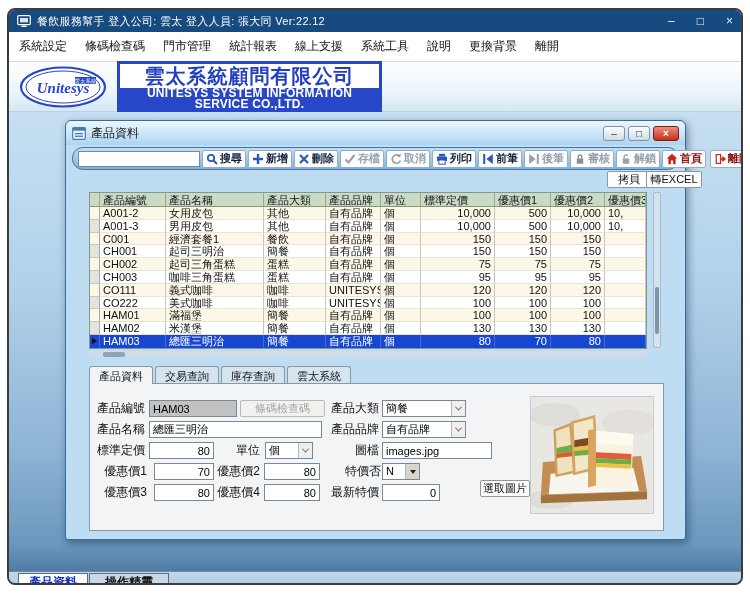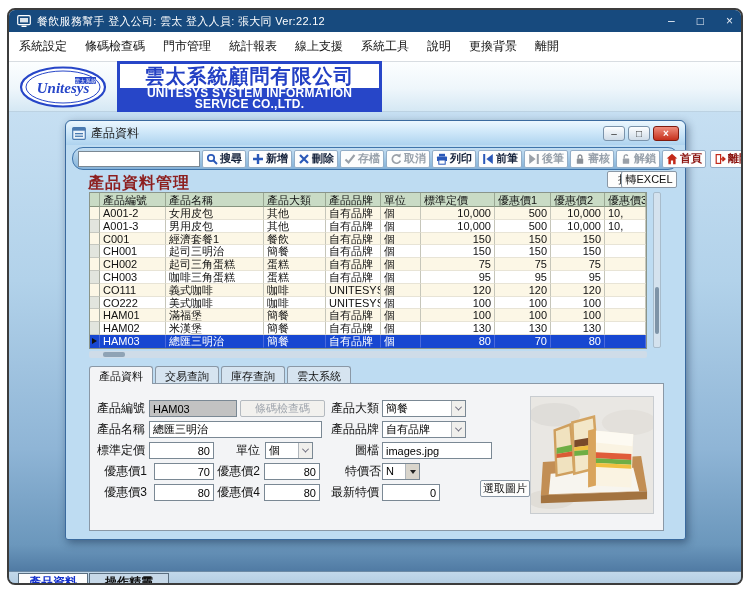--- a/index.html
+++ b/index.html
@@ -46,21 +46,21 @@
   .tb-btn { height:18px; background:#fdfdfd; border:1px solid #93aec8; border-radius:2px; display:flex; align-items:center; padding:0 3px; gap:2px; }
   .tb-btn span { font-size:11px; font-weight:bold; color:#14213a; white-space:nowrap; }
   .tb-btn.disabled span { color:#98a1ab; }
   .tb-right { margin-left:auto; display:flex; gap:4px; }
   .tb-btn.redbtn span { color:#8c1410; }
 
   
   #page-title { position:absolute; left:22px; top:52px; font-size:16px; font-weight:bold; color:#8d1f1f; letter-spacing:1px; }
   .small-btn { position:absolute; height:17px; background:#fdfdfc; border:1px solid #8a98a6; border-radius:2px; font-size:11px; color:#111; text-align:center; line-height:15px; }
   #btn-copy { left:541px; top:50px; width:44px; }
-  #btn-excel { left:555px; top:50px; width:56px; }
+  #btn-excel { left:580px; top:50px; width:56px; }
 
   
   #grid { position:absolute; left:23px; top:71px; width:558px; border:1px solid #8a958a; background:#fff; }
   .grid-row { display:flex; }
   .grid-row > * { flex:0 0 auto; overflow:hidden; white-space:nowrap; }
   .grid-row > *:nth-child(1){ width:10px; }
   .grid-row > *:nth-child(2){ width:66px; }
   .grid-row > *:nth-child(3){ width:98px; }
   .grid-row > *:nth-child(4){ width:62px; }
   .grid-row > *:nth-child(5){ width:55px; }
@@ -260,21 +260,20 @@
             <svg width="12" height="12" viewBox="0 0 12 12">
               <rect x="1.6" y="1" width="5.6" height="10" fill="#c22818"></rect>
               <rect x="2.8" y="2.2" width="3.2" height="7.6" fill="#fff"></rect>
               <path d="M6.2 6 H10 M8.4 3.9 L10.8 6 L8.4 8.1" stroke="#c22818" stroke-width="1.5" fill="none"></path>
             </svg>
             <span>離開</span>
           </div>
         </div>
       </div>
 
-      <div id="page-title">產品資料管理</div>
       <div id="btn-copy" class="small-btn">拷貝</div>
       <div id="btn-excel" class="small-btn">轉EXCEL</div>
 
       <div id="grid">
         <div id="grid-head" class="grid-row">
             <div class="th"></div>
             <div class="th">產品編號</div>
             <div class="th">產品名稱</div>
             <div class="th">產品大類</div>
             <div class="th">產品品牌</div>

